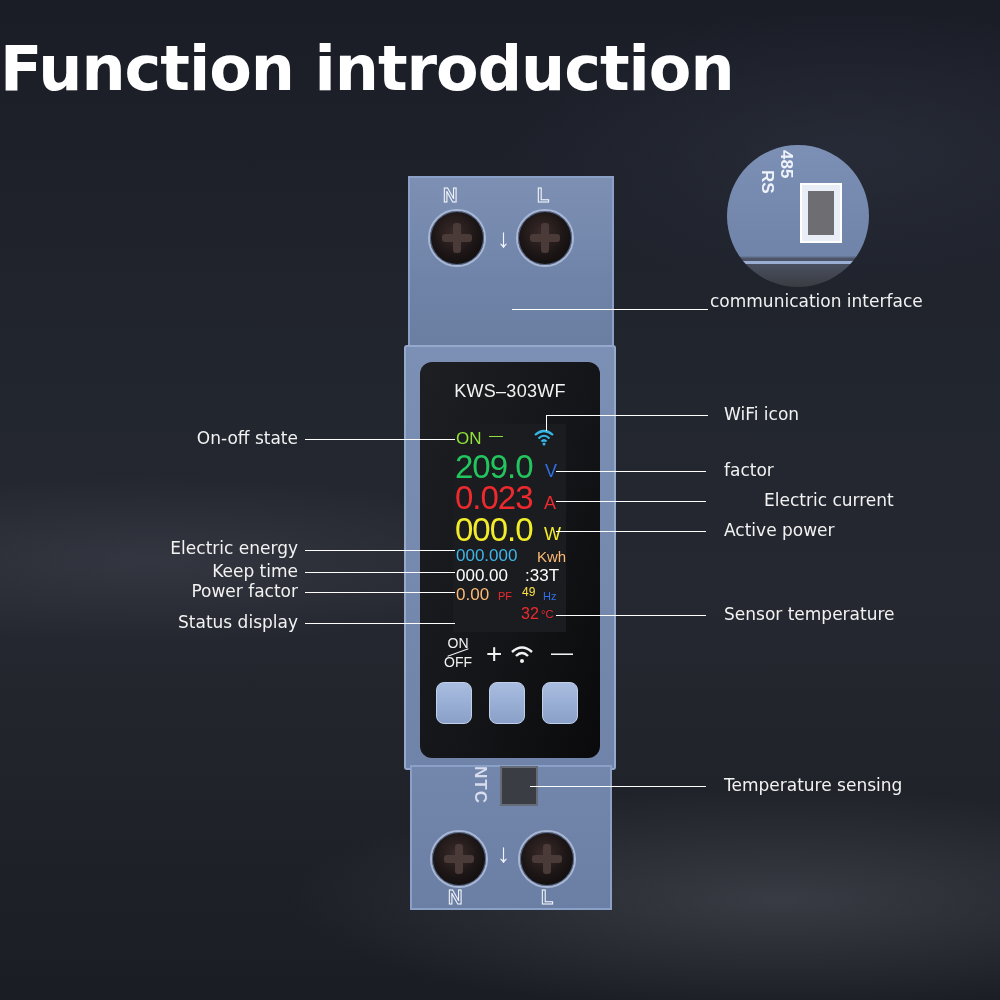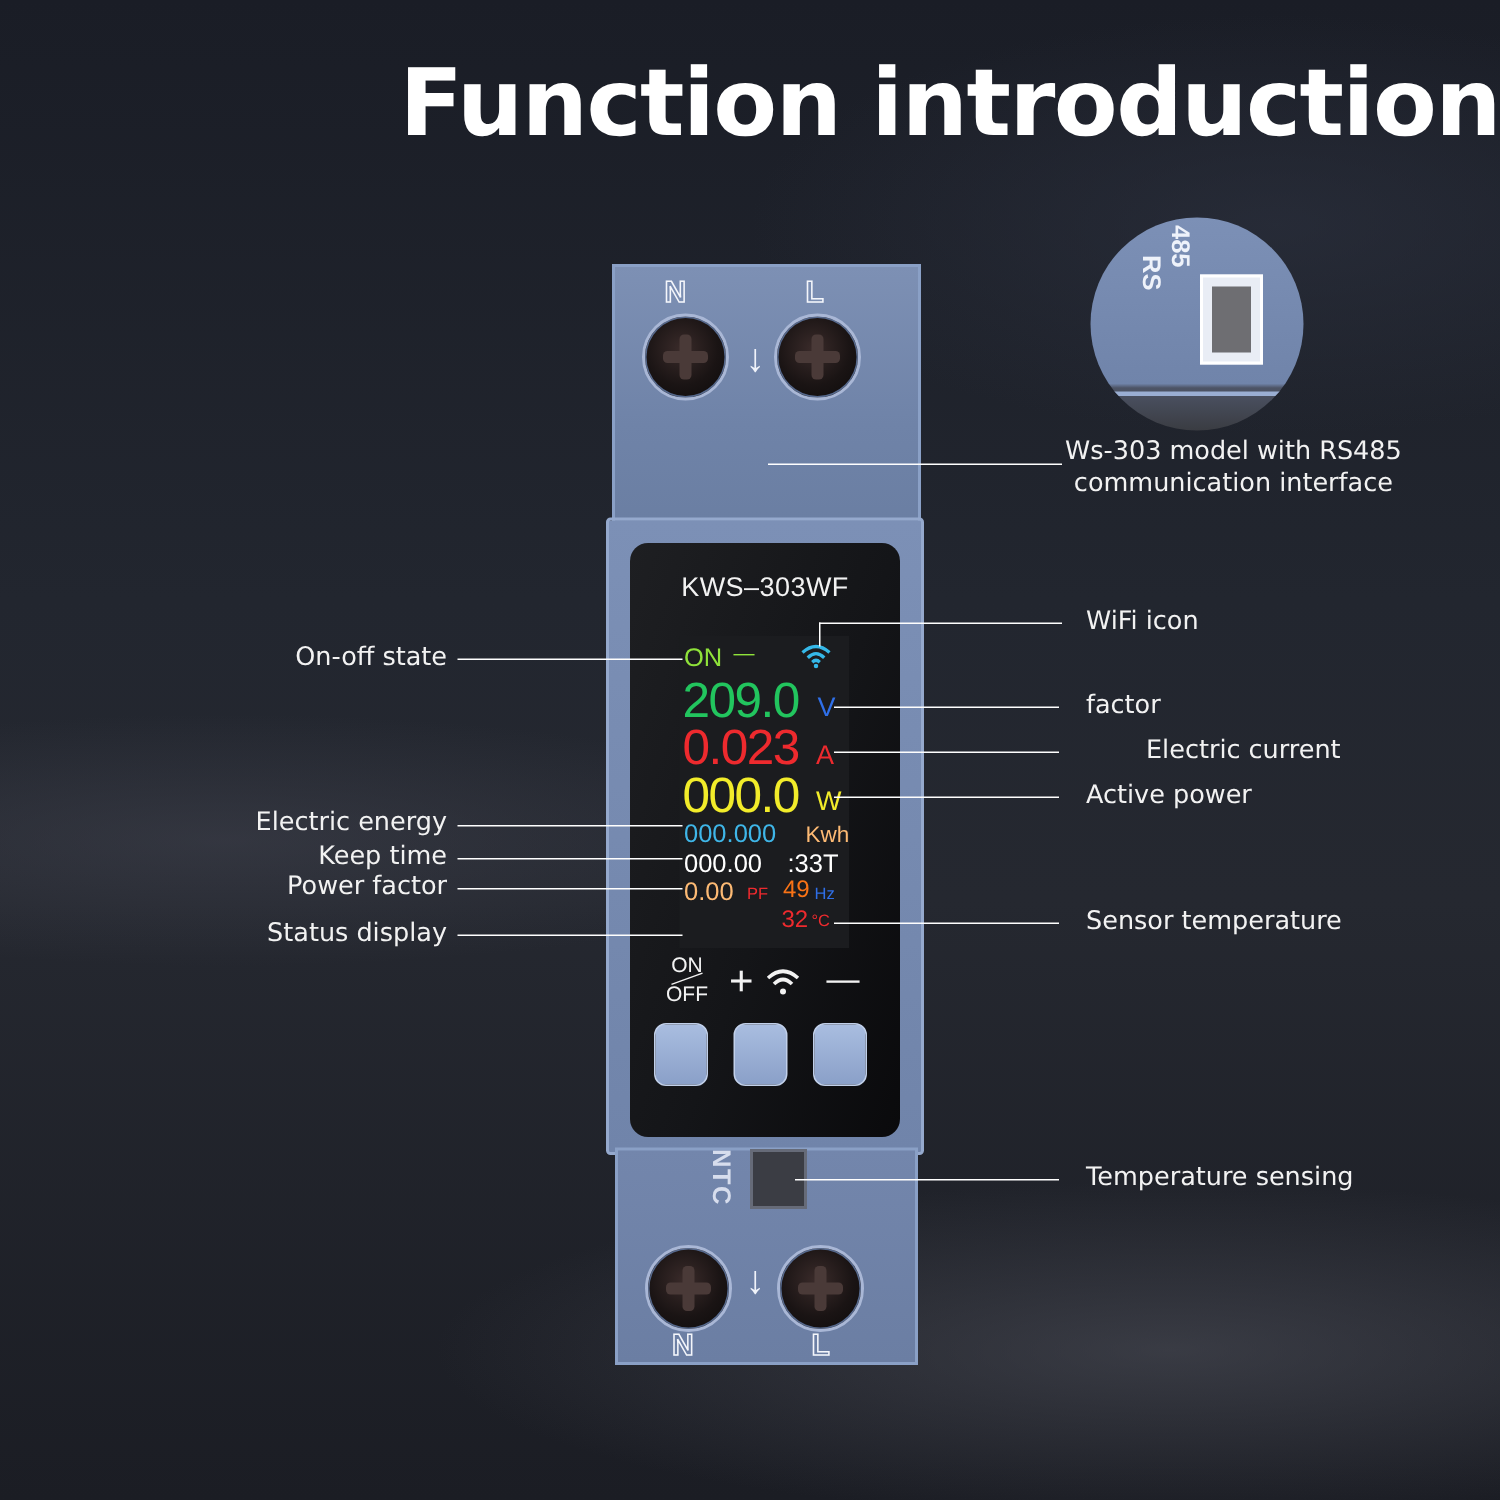--- a/index.html
+++ b/index.html
@@ -8,21 +8,21 @@
     position:relative;
     font-family:"Liberation Sans", sans-serif;
     background:
       radial-gradient(ellipse 700px 160px at 780px 900px, rgba(80,82,92,0.55), rgba(0,0,0,0) 70%),
       radial-gradient(ellipse 600px 120px at 150px 560px, rgba(70,72,84,0.45), rgba(0,0,0,0) 70%),
       radial-gradient(ellipse 500px 200px at 850px 150px, rgba(45,50,64,0.6), rgba(0,0,0,0) 70%),
       linear-gradient(180deg, #1a1d26 0%, #22262f 40%, #252830 60%, #1b1d24 100%);
     color:#fff;
   }
   .title {
-    position:absolute; left:0; top:32px; width:1000px; text-align:right;
+    position:absolute; left:0; top:32px; width:1000px; text-align:left;
     font-family:"DejaVu Sans", sans-serif; font-weight:bold; font-size:62px; letter-spacing:-1px;
     color:#ffffff;
   }
   
   .device-top {
     position:absolute; left:408px; top:176px; width:206px; height:180px;
     background:linear-gradient(180deg,#7d90b4 0%,#6f83a8 60%,#6a7ea2 100%);
     border:2px solid #8aa0c6;
   }
   .device-mid {
@@ -148,21 +148,21 @@
   <span style="left:2px;top:57px;font-size:33px;color:#ee2a2e;letter-spacing:-1px;">0.023</span>
   <span style="left:91px;top:70px;font-size:18px;color:#ee2a2e;">A</span>
   <span style="left:2px;top:89px;font-size:33px;color:#f2ec2a;letter-spacing:-1px;">000.0</span>
   <span style="left:91px;top:101px;font-size:18px;color:#f2ec2a;">W</span>
   <span style="left:3px;top:123px;font-size:17px;color:#3fb6e8;">000.000</span>
   <span style="left:84px;top:125px;font-size:15px;color:#fdba74;">Kwh</span>
   <span style="left:3px;top:143px;font-size:17px;color:#ffffff;">000.00</span>
   <span style="left:72px;top:143px;font-size:17px;color:#ffffff;">:33T</span>
   <span style="left:3px;top:162px;font-size:17px;color:#fdba74;">0.00</span>
   <span style="left:45px;top:167px;font-size:11px;color:#ee2a2e;">PF</span>
-  <span style="left:69px;top:162px;font-size:16px;color:#f97316;">49</span>
+  <span style="left:69px;top:162px;font-size:12px;color:#fde047;">49</span>
   <span style="left:90px;top:167px;font-size:11px;color:#2f6fe8;">Hz</span>
   <span style="left:68px;top:182px;font-size:16px;color:#ee2a2e;">32</span>
   <span style="left:88px;top:185px;font-size:11px;color:#ee2a2e;">°C</span>
 </div>
 
 <div class="btn-label" style="left:443px;top:636px;font-size:14px;width:30px;">
   <div>ON</div>
   <div style="height:1px;background:#f2f2f2;width:22px;margin:2px auto;transform:rotate(-20deg);"></div>
   <div>OFF</div>
 </div>
@@ -182,21 +182,20 @@
 <div class="ntc"></div>
 <div class="ntc-label" style="left:490px;top:766px;">NTC</div>
 <div class="screw" style="left:430px;top:830px;"></div>
 <div class="screw" style="left:518px;top:830px;"></div>
 <div class="arrow" style="left:497px;top:840px;">↓</div>
 <div class="term-label" style="left:448px;top:886px;">N</div>
 <div class="term-label" style="left:541px;top:886px;">L</div>
 
 <div class="ln" style="left:512px;top:309px;width:196px;"></div>
 <div class="lbl" style="left:710px;top:291px;line-height:21px;text-align:center;">
-  <div>Ws-303 model with RS485</div>
   <div>communication interface</div>
 </div>
 
 <div class="vln" style="left:546px;top:415px;height:16px;"></div>
 <div class="ln" style="left:546px;top:415px;width:162px;"></div>
 <div class="lbl" style="left:724px;top:406px;">WiFi icon</div>
 
 <div class="ln" style="left:556px;top:471px;width:150px;"></div>
 <div class="lbl" style="left:724px;top:462px;">factor</div>
 

